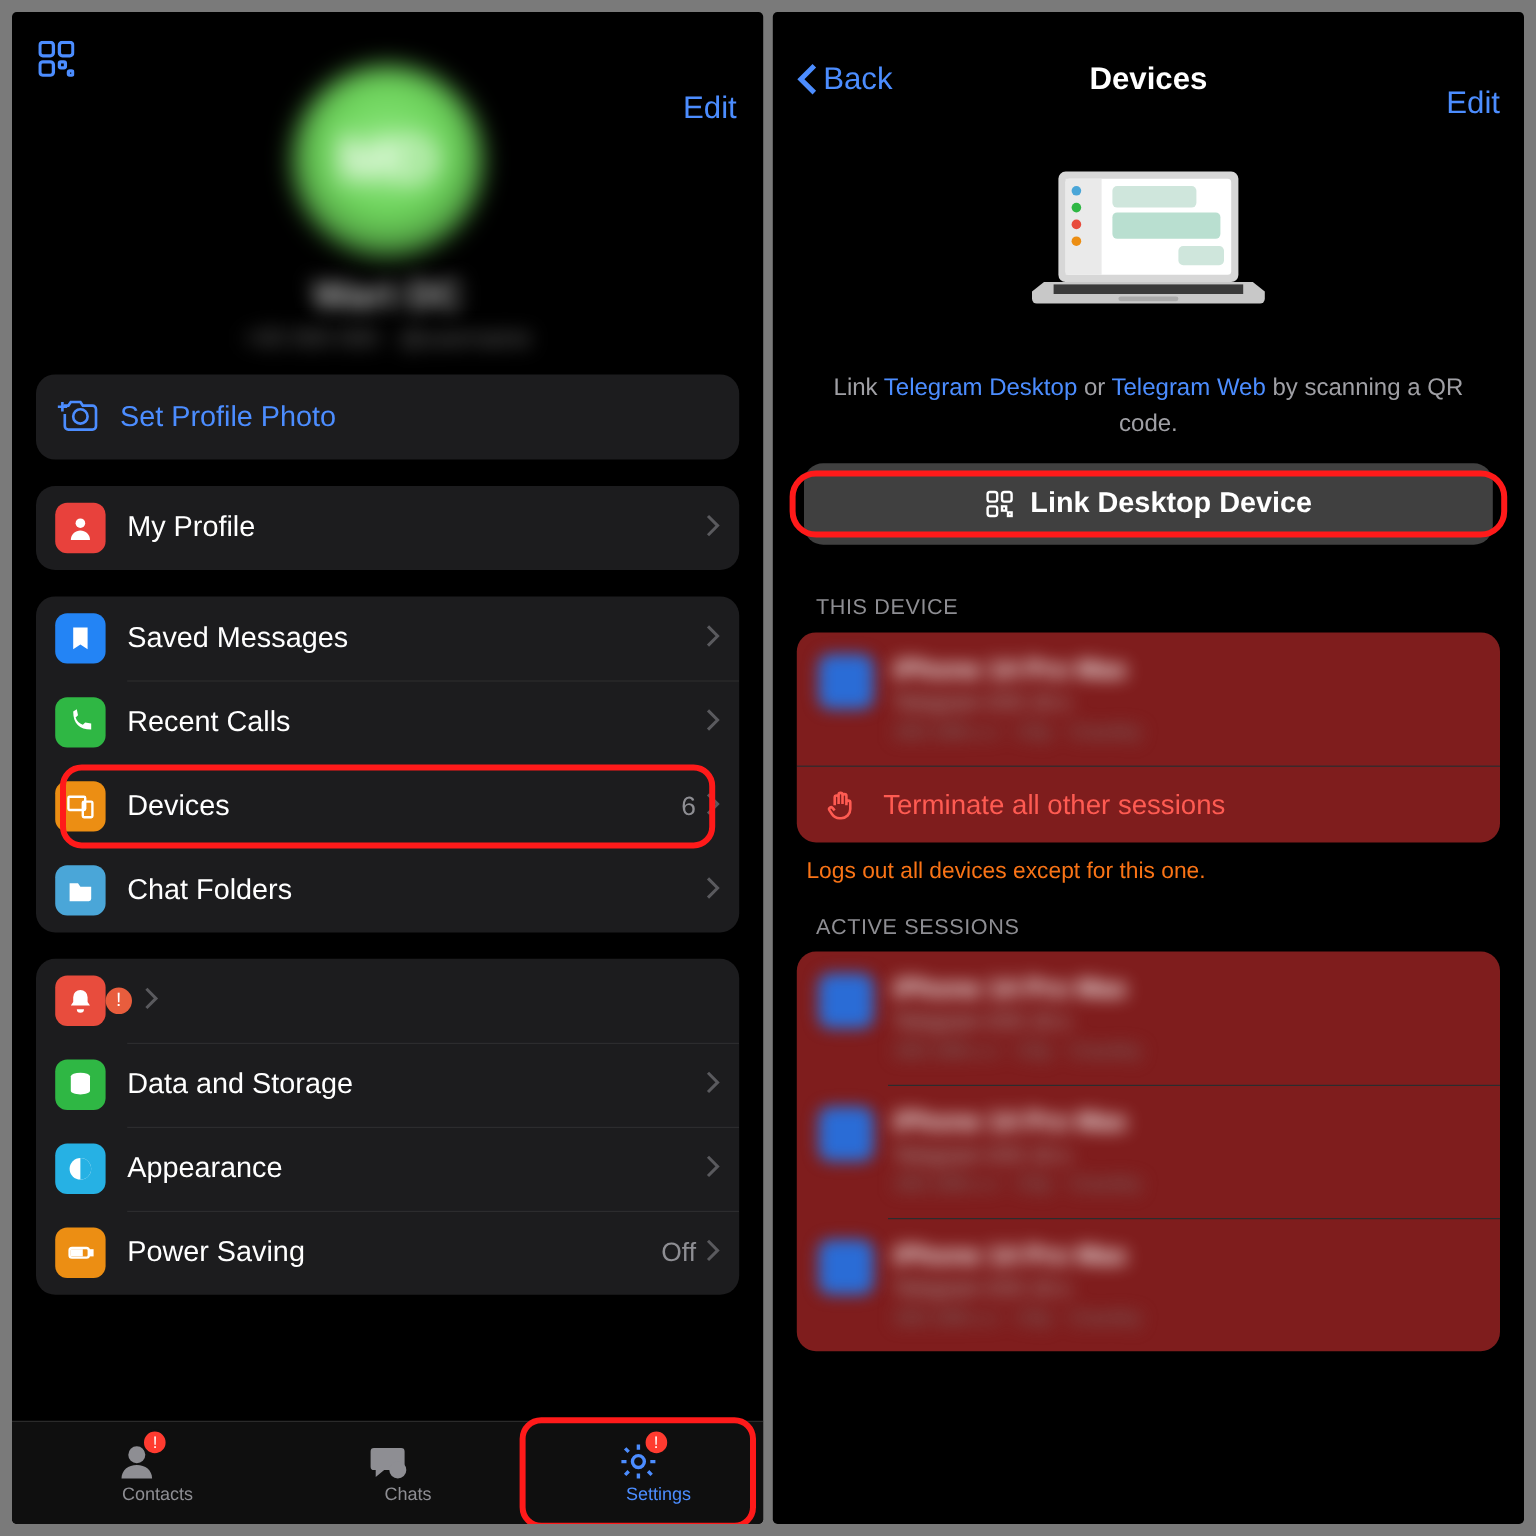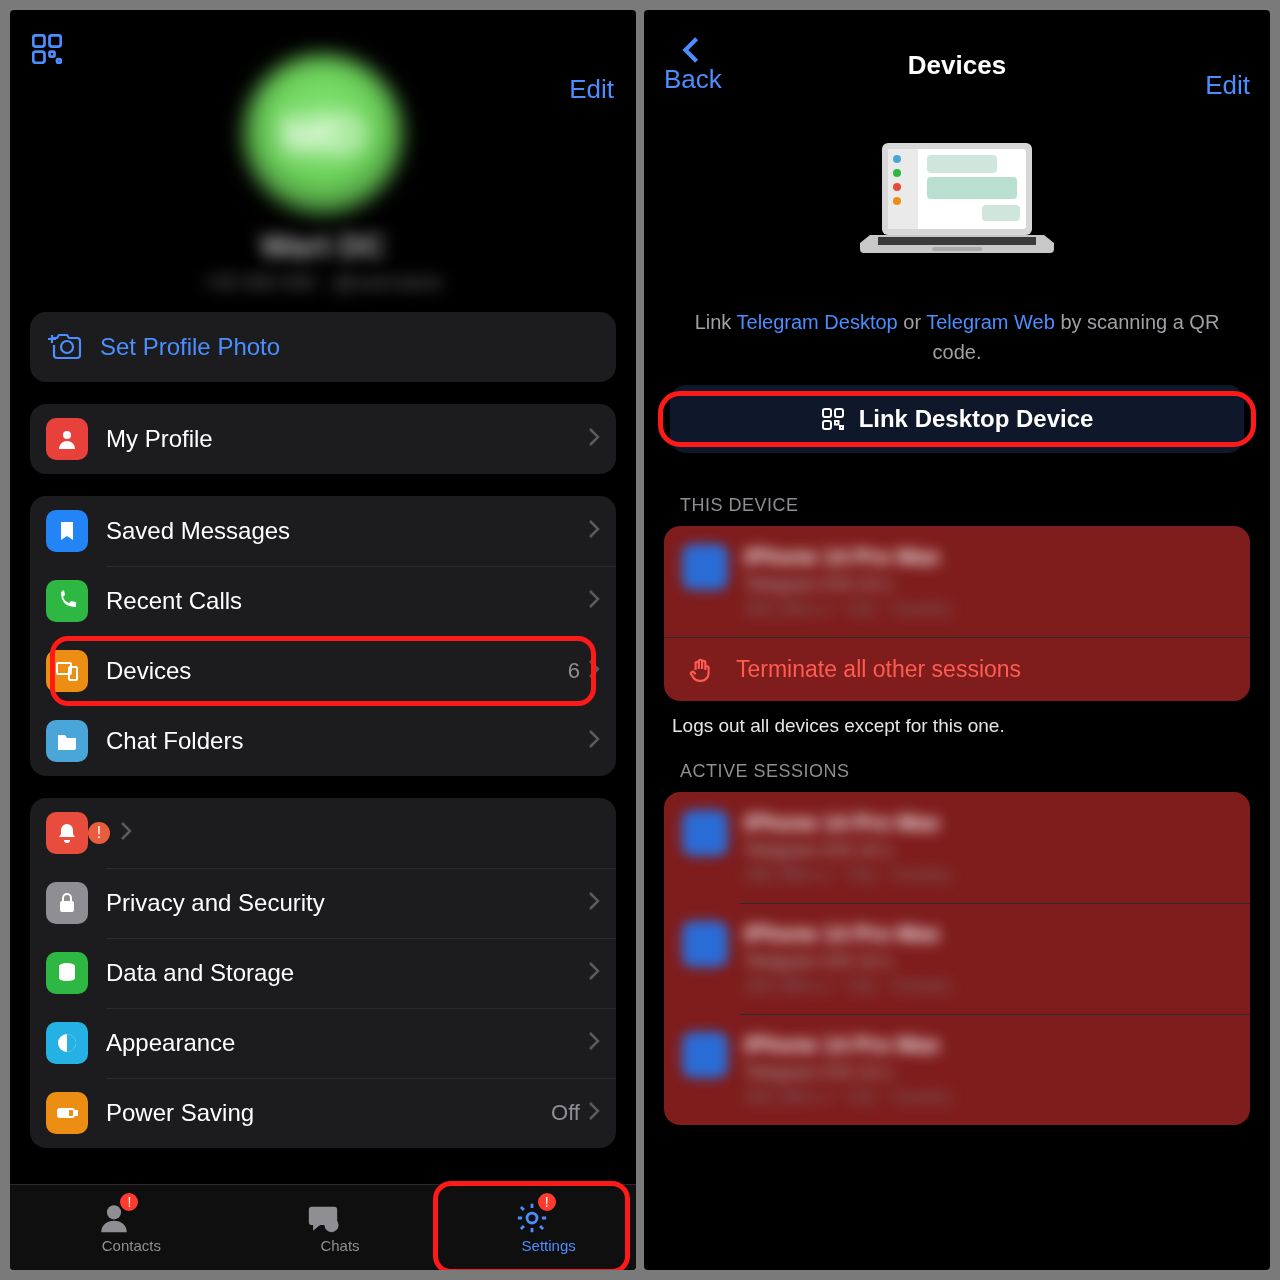--- a/index.html
+++ b/index.html
@@ -181,21 +181,20 @@
     display: flex;
     align-items: center;
     justify-content: space-between;
     padding: 20px 20px;
   }
   .back-btn {
     color: #4c8dff;
     font-size: 26px;
     display: flex;
     align-items: center;
-    flex-direction: column;
   }
   .back-btn svg { width: 18px; height: 28px; margin-right: 4px; }
   .right-title {
     color: #fff;
     font-size: 26px;
     font-weight: 600;
     position: absolute;
     left: 0; right: 0;
     text-align: center;
     pointer-events: none;
@@ -206,41 +205,41 @@
   }
   .link-text {
     color: #a0a0a5;
     font-size: 20px;
     text-align: center;
     padding: 0 40px;
     line-height: 1.5;
   }
   .link-text .lk { color: #4c8dff; }
   .big-btn {
-    background: #0f172a;
+    background: #404040;
     color: #fff;
     font-size: 24px;
     font-weight: 600;
     border-radius: 16px;
     margin: 18px 26px;
     padding: 20px 0;
     display: flex;
     align-items: center;
     justify-content: center;
     position: relative;
   }
   .big-btn svg { width: 24px; height: 24px; margin-right: 14px; }
   .section-header {
     color: #8e8e93;
     font-size: 18px;
     letter-spacing: 0.5px;
     padding: 24px 28px 10px 36px;
   }
   .section-footer {
-    color: #e5e5e5;
+    color: #f97316;
     font-size: 19px;
     padding: 14px 28px 0 28px;
   }
   .device-card {
     background: #7f1d1d;
     margin: 0 20px;
     border-radius: 16px;
     overflow: hidden;
   }
   .device-row {
@@ -391,32 +390,20 @@
   </div>
 
   <div class="card">
     <div class="row">
       <span class="row-icon" style="background:#e84c3d">
         <svg viewBox="0 0 24 24" fill="#fff">
             <path d="M12 3a6 6 0 016 6v4l2 3H4l2-3V9a6 6 0 016-6zM9 19a3 3 0 006 0"></path>
           </svg>
       </span>
       <span class="badge-dot">!</span>
-      <span class="chevron"><svg viewBox="0 0 12 20" fill="none" stroke="currentColor" stroke-width="2.5">
-            <path d="M2 2l8 8-8 8"></path>
-          </svg></span>
-    </div>
-    <div class="row">
-      <span class="row-icon" style="background:#8e8e93">
-        <svg viewBox="0 0 24 24" fill="#fff">
-            <rect x="5" y="10" width="14" height="11" rx="2"></rect>
-            <path d="M8 10V7a4 4 0 118 0v3" fill="none" stroke="#fff" stroke-width="2"></path>
-          </svg>
-      </span>
-      <span class="row-label">Privacy and Security</span>
       <span class="chevron"><svg viewBox="0 0 12 20" fill="none" stroke="currentColor" stroke-width="2.5">
             <path d="M2 2l8 8-8 8"></path>
           </svg></span>
     </div>
     <div class="row">
       <span class="row-icon" style="background:#2fb744">
         <svg viewBox="0 0 24 24" fill="#fff">
             <ellipse cx="12" cy="5" rx="8" ry="3"></ellipse>
             <path d="M4 5v6c0 1.7 3.6 3 8 3s8-1.3 8-3V5M4 11v6c0 1.7 3.6 3 8 3s8-1.3 8-3v-6"></path>
           </svg>

